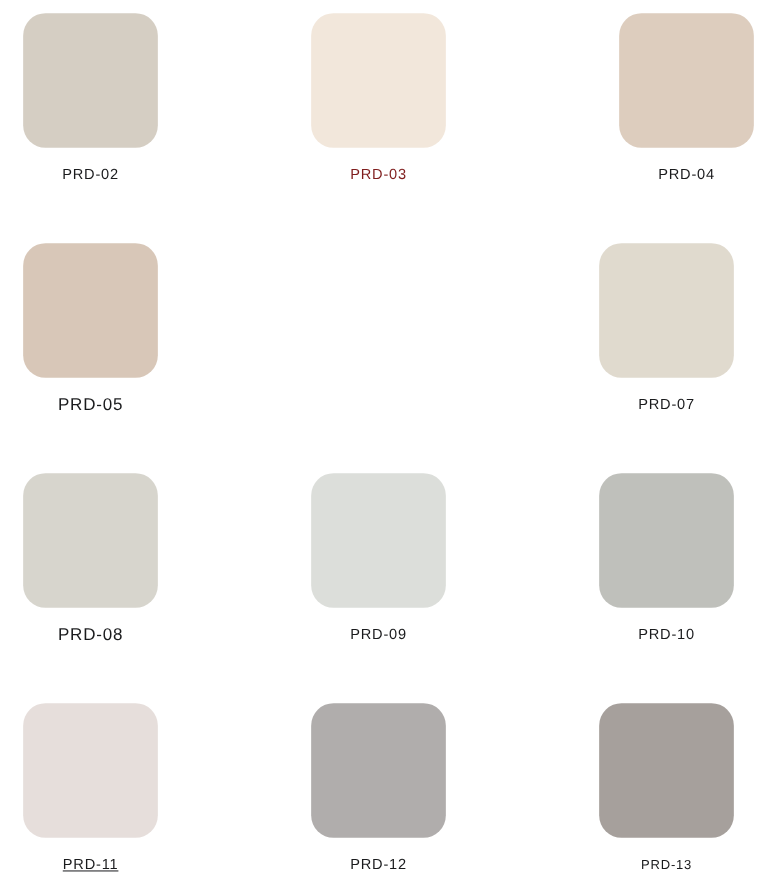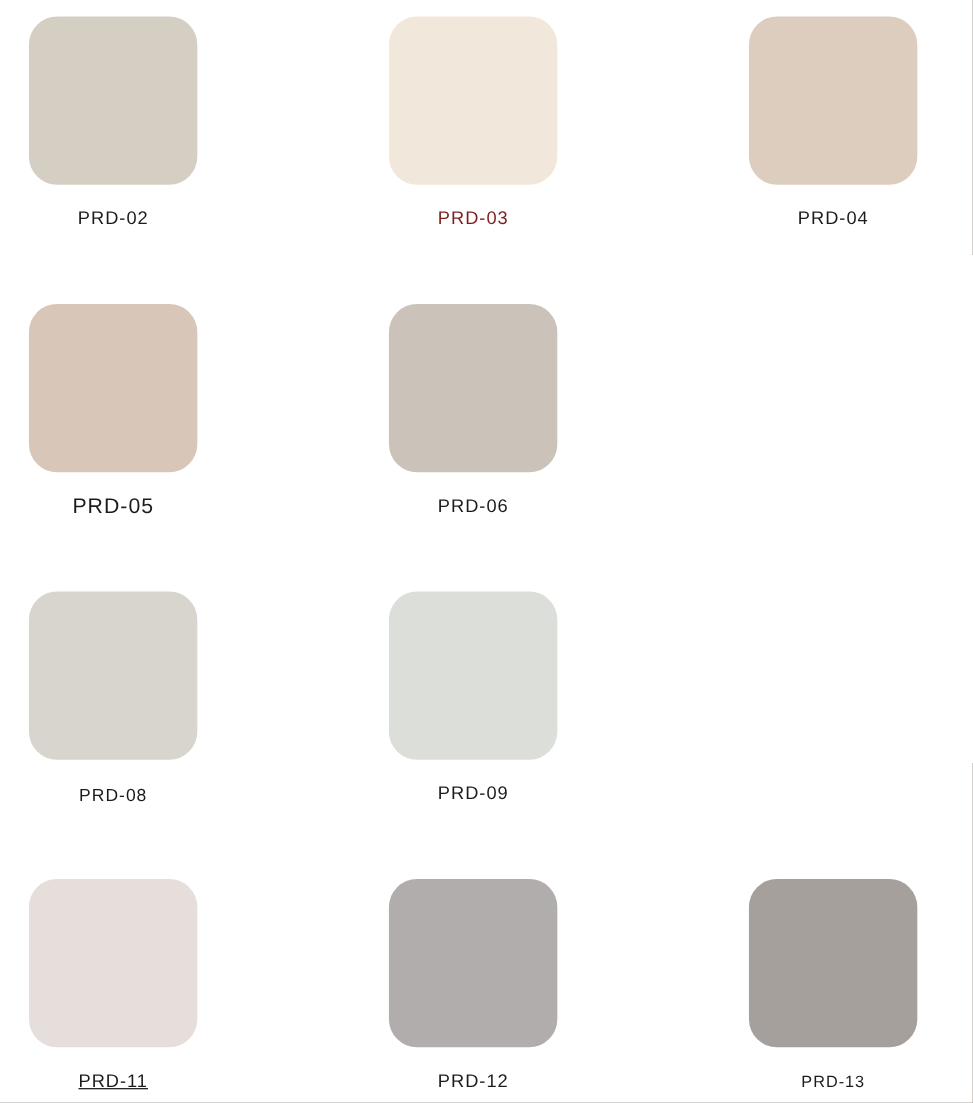--- a/index.html
+++ b/index.html
@@ -56,46 +56,50 @@
   <div class="swatch-cell" style="transform: translate(23.15px, 13.15px); width: 122px; height: 175.3px;">
     <div class="swatch-chip" style="border-radius: 167.038px; transform: scale(0.1347); background: rgb(213, 206, 195);"></div>
     <div class="swatch-label" style="transform: translate(0px, 155.3px); width: 134.7px; color: rgb(26, 27, 29); font-size: 14.6px; letter-spacing: 0.8px; text-indent: 0.2px;">PRD-02</div>
   </div>
 
   <div class="swatch-cell" style="transform: translate(311.15px, 13.15px); width: 134.7px; height: 175.3px;">
     <div class="swatch-chip" style="border-radius: 167.038px; transform: scale(0.1347); background: rgb(242, 231, 219);"></div>
     <div class="swatch-label" style="transform: translate(0px, 155.3px); width: 134.7px; color: #7f1d1d; font-size: 14.6px; letter-spacing: 0.8px; text-indent: 0.2px;">PRD-03</div>
   </div>
 
-  <div class="swatch-cell" style="transform: translate(599.15px, 13.15px); width: 118px; height: 175.3px;">
+  <div class="swatch-cell" style="transform: translate(599.15px, 13.15px); width: 118px; height: 175.3px; margin-left: 20px;">
     <div class="swatch-chip" style="border-radius: 167.038px; transform: scale(0.1347); background: rgb(221, 205, 190);"></div>
     <div class="swatch-label" style="transform: translate(0px, 155.3px); width: 134.7px; color: rgb(26, 27, 29); font-size: 14.6px; letter-spacing: 0.8px; text-indent: 0.2px;">PRD-04</div>
   </div>
 
   <div class="swatch-cell" style="transform: translate(23.15px, 243.15px); width: 134.7px; height: 175.3px;">
     <div class="swatch-chip" style="border-radius: 167.038px; transform: scale(0.1347); background: rgb(216, 199, 184);"></div>
     <div class="swatch-label" style="transform: translate(0px, 155.3px); width: 134.7px; color: rgb(26, 27, 29); font-size: 17px; letter-spacing: 0.8px; text-indent: 0.2px;">PRD-05</div>
   </div>
 
-  <div class="swatch-cell" style="transform: translate(311.15px, 243.15px); width: 134.7px; height: 175.3px;">
-    <div class="swatch-chip" style="border-radius: 167.038px; transform: scale(0.1347); background: rgb(203, 195, 185);"></div>
-    <div class="swatch-label" style="transform: translate(0px, 155.3px); width: 134.7px; color: rgb(26, 27, 29); font-size: 14.6px; letter-spacing: 0.8px; text-indent: 0.2px;">PRD-06</div>
+
+  <div class="swatch-cell" style="transform: translate(599.15px, 243.15px); width: 134.7px; height: 175.3px;">
+    <div class="swatch-chip" style="border-radius: 167.038px; transform: scale(0.1347); background: rgb(224, 218, 206);"></div>
+    <div class="swatch-label" style="transform: translate(0px, 155.3px); width: 134.7px; color: rgb(26, 27, 29); font-size: 14.6px; letter-spacing: 0.8px; text-indent: 0.2px;">PRD-07</div>
   </div>
-
 
   <div class="swatch-cell" style="transform: translate(23.15px, 473.15px); width: 134.7px; height: 175.3px;">
     <div class="swatch-chip" style="border-radius: 167.038px; transform: scale(0.1347); background: rgb(215, 213, 205);"></div>
-    <div class="swatch-label" style="transform: translate(0px, 155.3px); width: 134.7px; color: rgb(26, 27, 29); font-size: 14px; letter-spacing: 0.8px; text-indent: 0.2px;">PRD-08</div>
+    <div class="swatch-label" style="transform: translate(0px, 155.3px); width: 134.7px; color: rgb(26, 27, 29); font-size: 17px; letter-spacing: 0.8px; text-indent: 0.2px;">PRD-08</div>
   </div>
 
   <div class="swatch-cell" style="transform: translate(311.15px, 473.15px); width: 146px; height: 175.3px;">
     <div class="swatch-chip" style="border-radius: 167.038px; transform: scale(0.1347); background: rgb(220, 222, 218);"></div>
     <div class="swatch-label" style="transform: translate(0px, 155.3px); width: 134.7px; color: rgb(26, 27, 29); font-size: 14.6px; letter-spacing: 0.8px; text-indent: 0.2px;">PRD-09</div>
   </div>
 
+  <div class="swatch-cell" style="transform: translate(599.15px, 473.15px); width: 134.7px; height: 175.3px;">
+    <div class="swatch-chip" style="border-radius: 167.038px; transform: scale(0.1347); background: rgb(191, 192, 187);"></div>
+    <div class="swatch-label" style="transform: translate(0px, 155.3px); width: 134.7px; color: rgb(26, 27, 29); font-size: 14.6px; letter-spacing: 0.8px; text-indent: 0.2px;">PRD-10</div>
+  </div>
 
   <div class="swatch-cell" style="transform: translate(23.15px, 703.15px); width: 134.7px; height: 175.3px;">
     <div class="swatch-chip" style="border-radius: 167.038px; transform: scale(0.1347); background: rgb(230, 222, 219);"></div>
     <div class="swatch-label" style="transform: translate(0px, 155.3px); width: 134.7px; color: rgb(26, 27, 29); font-size: 14.6px; letter-spacing: 0.8px; text-indent: 0.2px; text-decoration: underline;">PRD-11</div>
   </div>
 
   <div class="swatch-cell" style="transform: translate(311.15px, 703.15px); width: 134.7px; height: 175.3px;">
     <div class="swatch-chip" style="border-radius: 167.038px; transform: scale(0.1347); background: rgb(176, 173, 172);"></div>
     <div class="swatch-label" style="transform: translate(0px, 155.3px); width: 134.7px; color: rgb(26, 27, 29); font-size: 14.6px; letter-spacing: 0.8px; text-indent: 0.2px;">PRD-12</div>
   </div>

